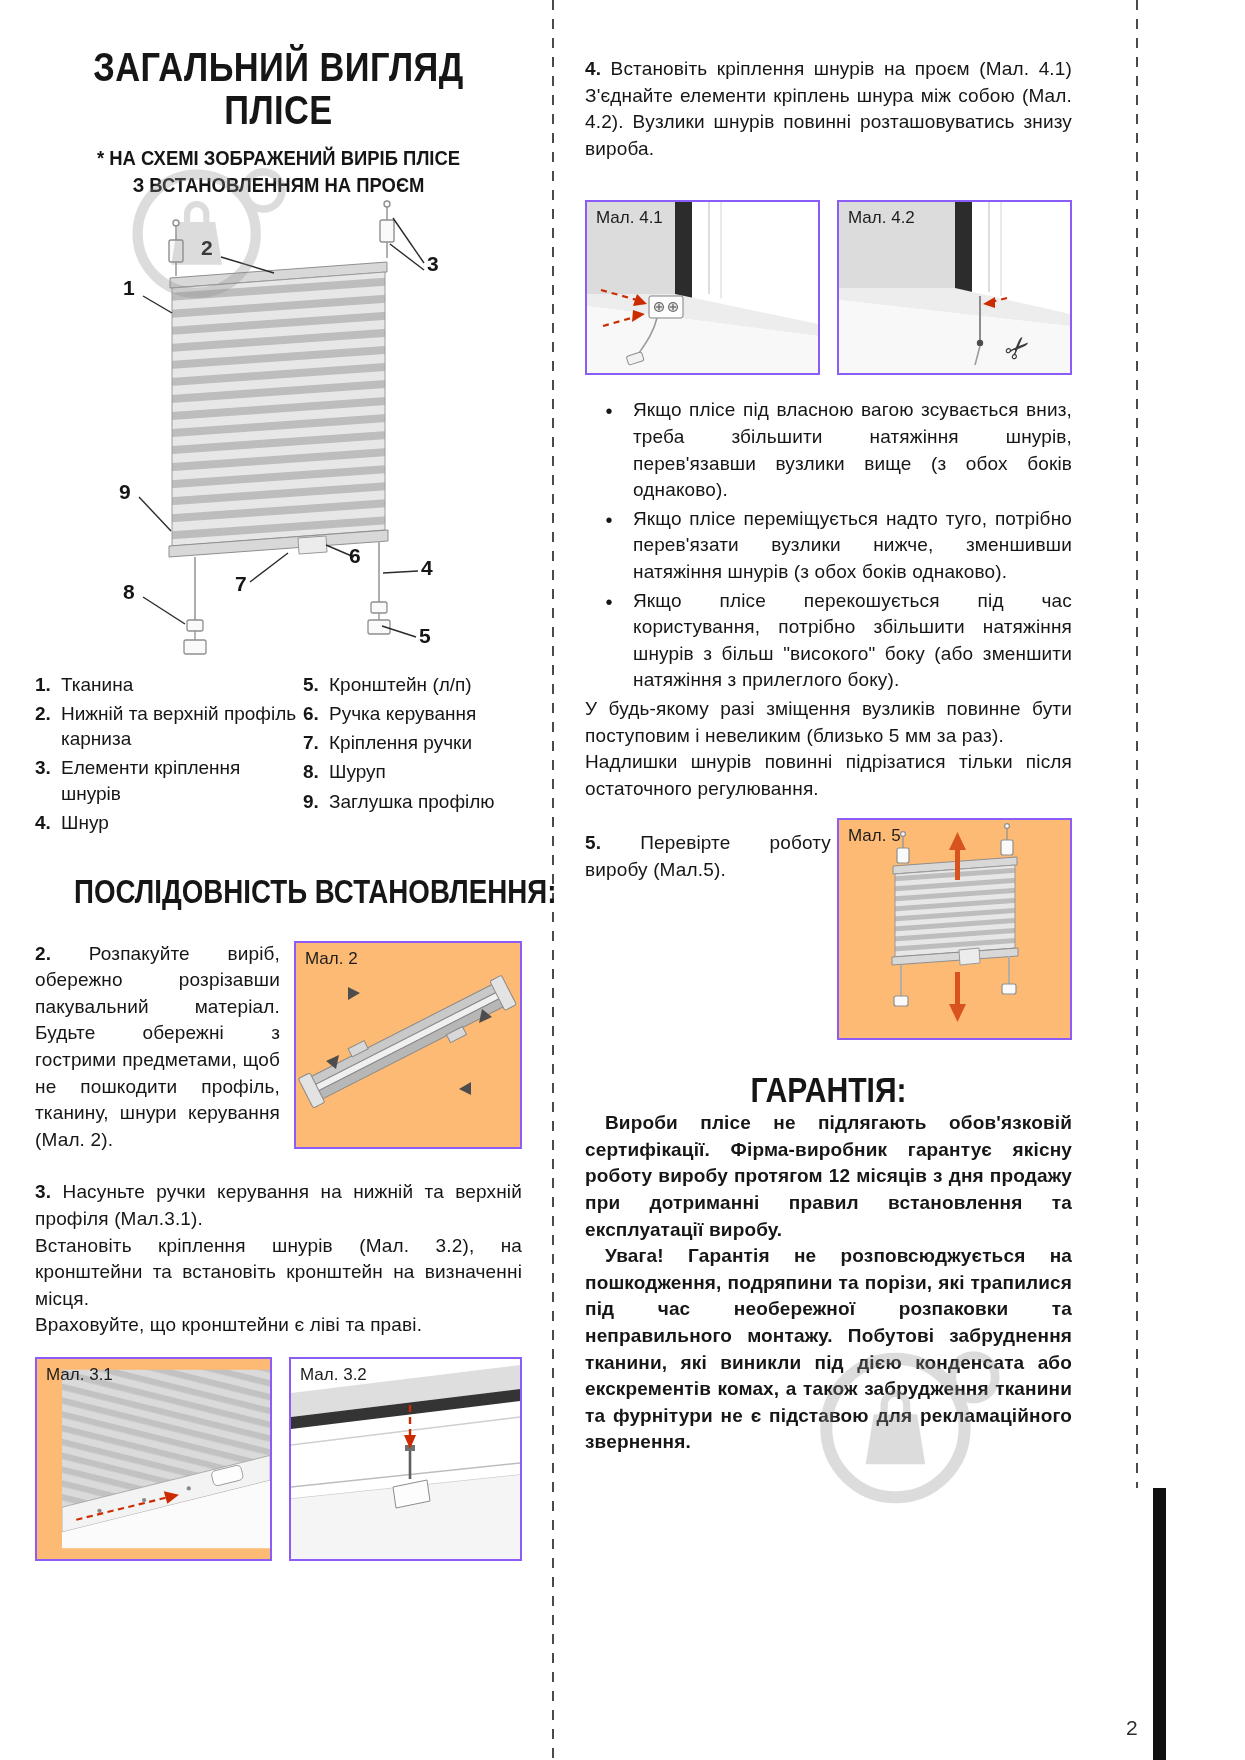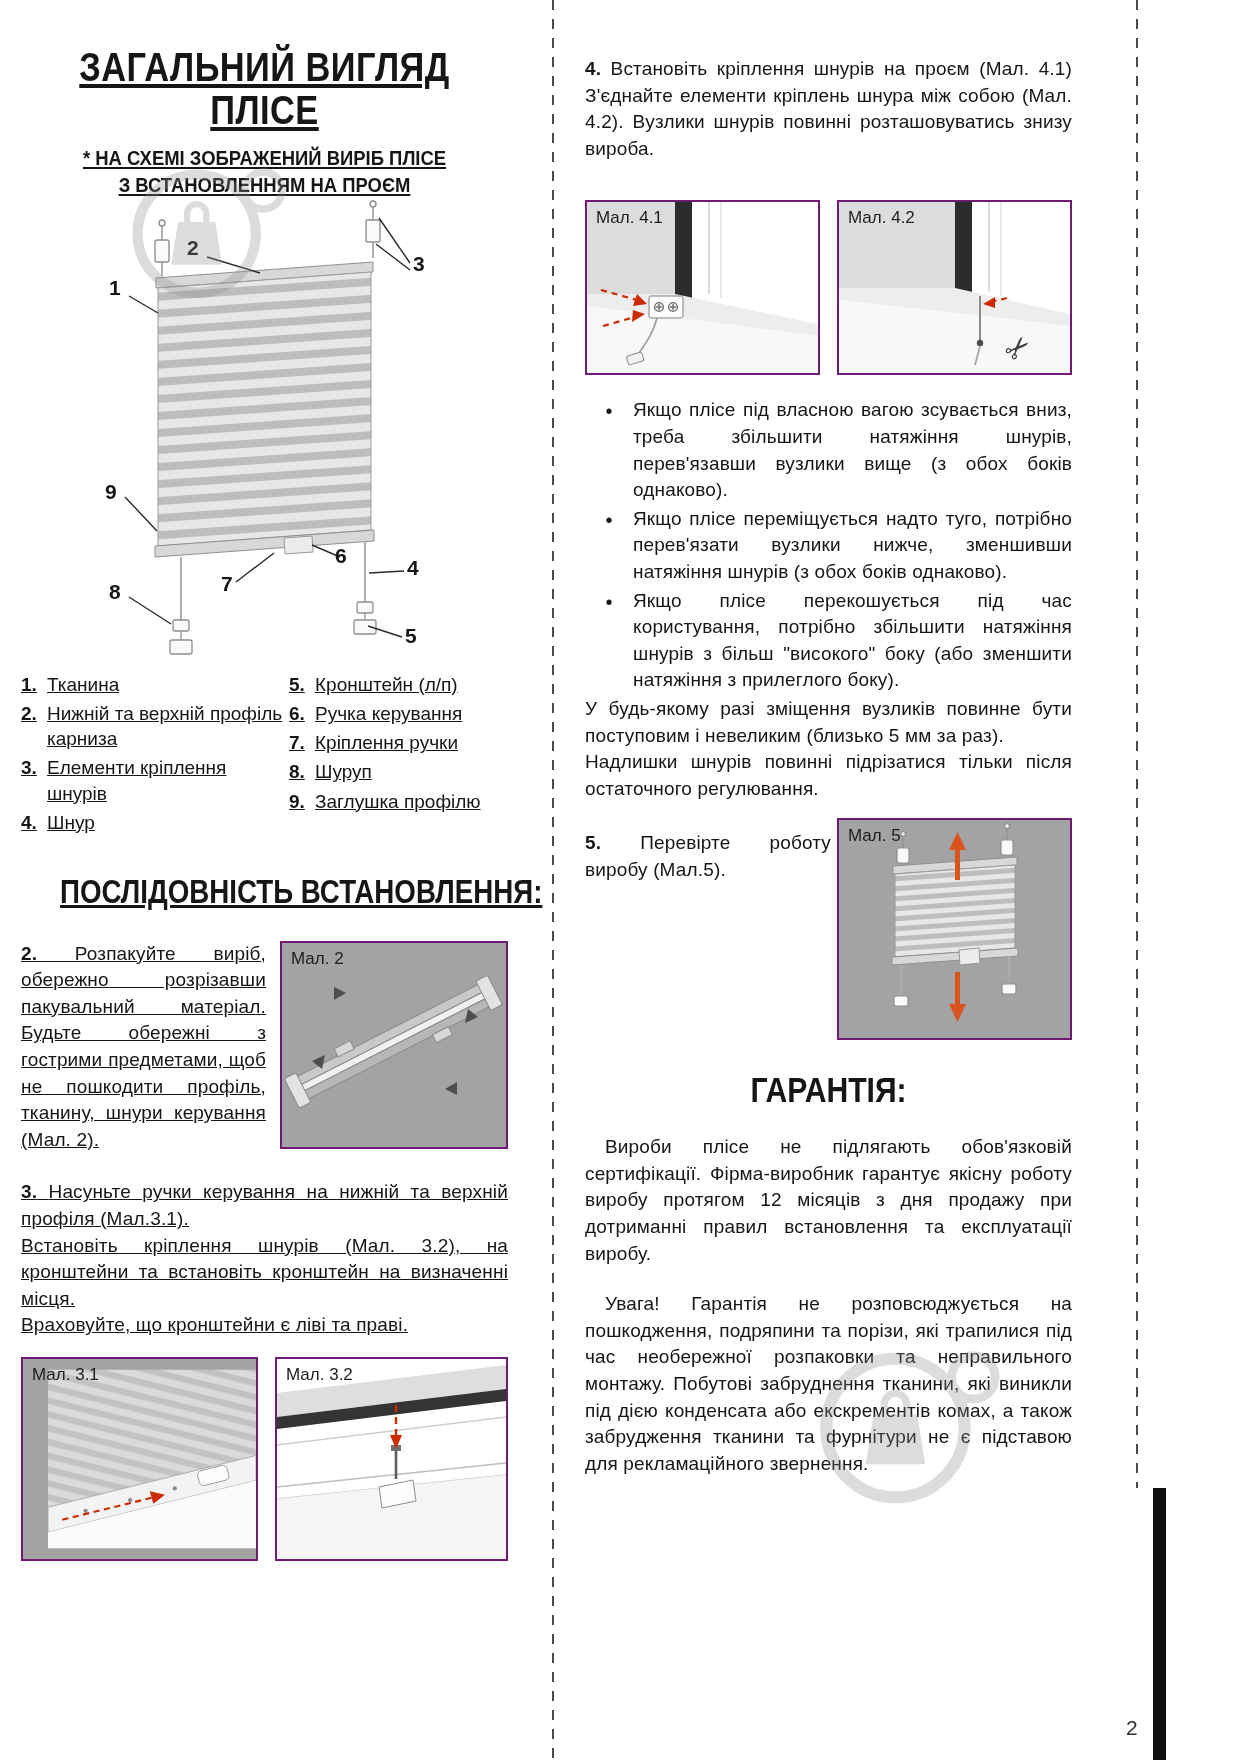--- a/index.html
+++ b/index.html
@@ -1,18 +1,18 @@
 <!DOCTYPE html>
 <html><head>
 <meta charset="utf-8">
 <style>
   html,body{margin:0;padding:0;}
   body{width:1245px;height:1760px;position:relative;background:#ffffff;color:#161616;
        font-family:"Liberation Sans","DejaVu Sans",sans-serif;overflow:hidden;}
-  .col-left{position:absolute;left:21px;top:40px;width:487px;text-decoration:underline;}
+  .col-left{position:absolute;left:35px;top:40px;width:487px;}
   .col-right{position:absolute;left:585px;top:56px;width:487px;}
   .divider-center{position:absolute;left:552px;top:0;width:2px;height:1760px;
     background:repeating-linear-gradient(to bottom,#4a4a4a 0 10px,transparent 10px 19px);}
   .divider-right{position:absolute;left:1136px;top:0;width:2px;height:1488px;
     background:repeating-linear-gradient(to bottom,#4a4a4a 0 10px,transparent 10px 19px);}
   .corner-bar{position:absolute;left:1153px;top:1488px;width:13px;height:272px;background:#101010;}
   .page-num{position:absolute;left:1126px;top:1716px;font-size:21px;color:#2e2e2e;}
   h1.title{margin:6px 0 0;font-size:41px;line-height:1.06;font-weight:bold;text-align:center;
     transform:scaleX(.84);letter-spacing:.5px;}
   .subtitle{margin-top:12px;font-size:20.5px;font-weight:bold;text-align:center;line-height:1.3;
@@ -24,39 +24,39 @@
   .legend-col2{width:219px;}
   .legend-item{display:flex;font-size:19px;line-height:1.32;margin-bottom:4px;}
   .legend-num{font-weight:bold;width:26px;flex:none;}
   .legend-text{flex:1;}
   h2.seq{margin:34px 0 0;font-size:33px;font-weight:bold;text-align:center;transform:scaleX(.84);
     white-space:nowrap;}
   .bodytext{font-size:19px;line-height:1.4;text-align:justify;letter-spacing:.15px;margin:0;}
   .stepnum{font-weight:bold;}
   .step2-row{display:flex;margin-top:30px;justify-content:space-between;align-items:flex-start;}
   .step2-text{width:245px;}
-  .figbox{position:relative;background:#a3a3a3;border:2px solid #701a75;box-sizing:border-box;}
+  .figbox{position:relative;background:#fdba74;border:2px solid #8b5cf6;box-sizing:border-box;}
   .figlabel{position:absolute;top:6px;left:9px;font-size:17px;color:#1d1d1d;z-index:2;}
   .fig2{width:228px;height:208px;}
   .step3{margin-top:26px;}
   .fig3-row{display:flex;justify-content:space-between;margin-top:18px;}
   .fig31{width:237px;height:204px;padding-left:25px;}
   .fig32{width:233px;height:204px;}
   .fig4-row{display:flex;justify-content:space-between;margin-top:38px;}
   .fig41,.fig42{width:235px;height:175px;}
   .bullets{margin-top:22px;}
   .bullet{display:flex;margin-bottom:2px;}
   .bdot{width:48px;flex:none;text-align:center;font-size:20px;line-height:1.45;}
   .bullet p{margin:0;flex:1;}
   .afterbullets{margin-top:2px;}
   .step5-row{display:flex;justify-content:space-between;margin-top:16px;align-items:flex-start;}
   .step5-text{width:246px;margin-top:12px;}
   .fig5{width:235px;height:222px;}
   h2.warranty{margin:30px 0 0;font-size:35px;font-weight:bold;text-align:center;transform:scaleX(.86);}
-  .wpara{margin-top:24px;text-indent:20px;}
+  .wpara{text-indent:20px;font-weight:bold;}
   .watermark{position:absolute;opacity:.3;pointer-events:none;z-index:5;}
   .wm1{left:128px;top:160px;width:158px;height:144px;}
   .wm2{left:815px;top:1342px;width:185px;height:168px;}
   svg{display:block;}
   .figsvg{width:100%;height:100%;}
 </style>
 </head>
 <body>
 
 <div class="divider-center"></div>

